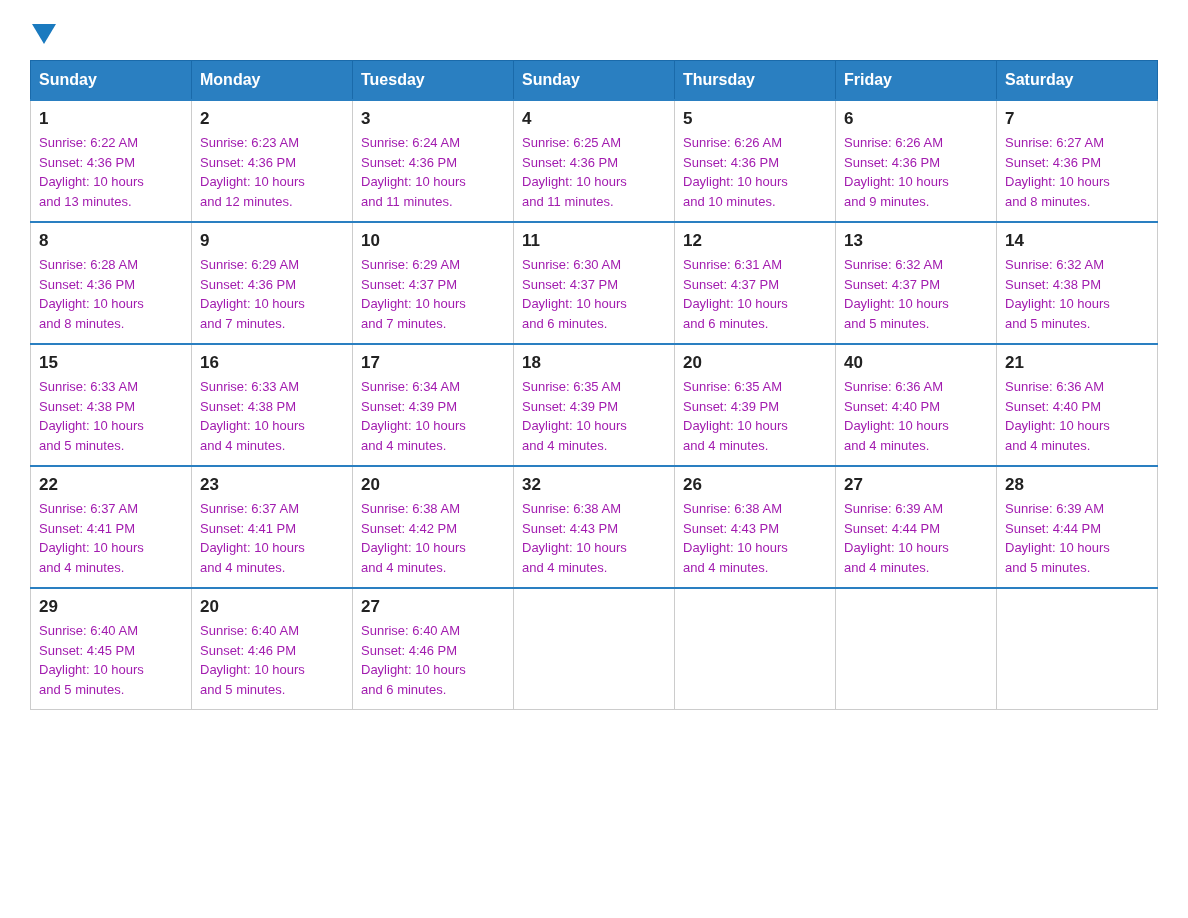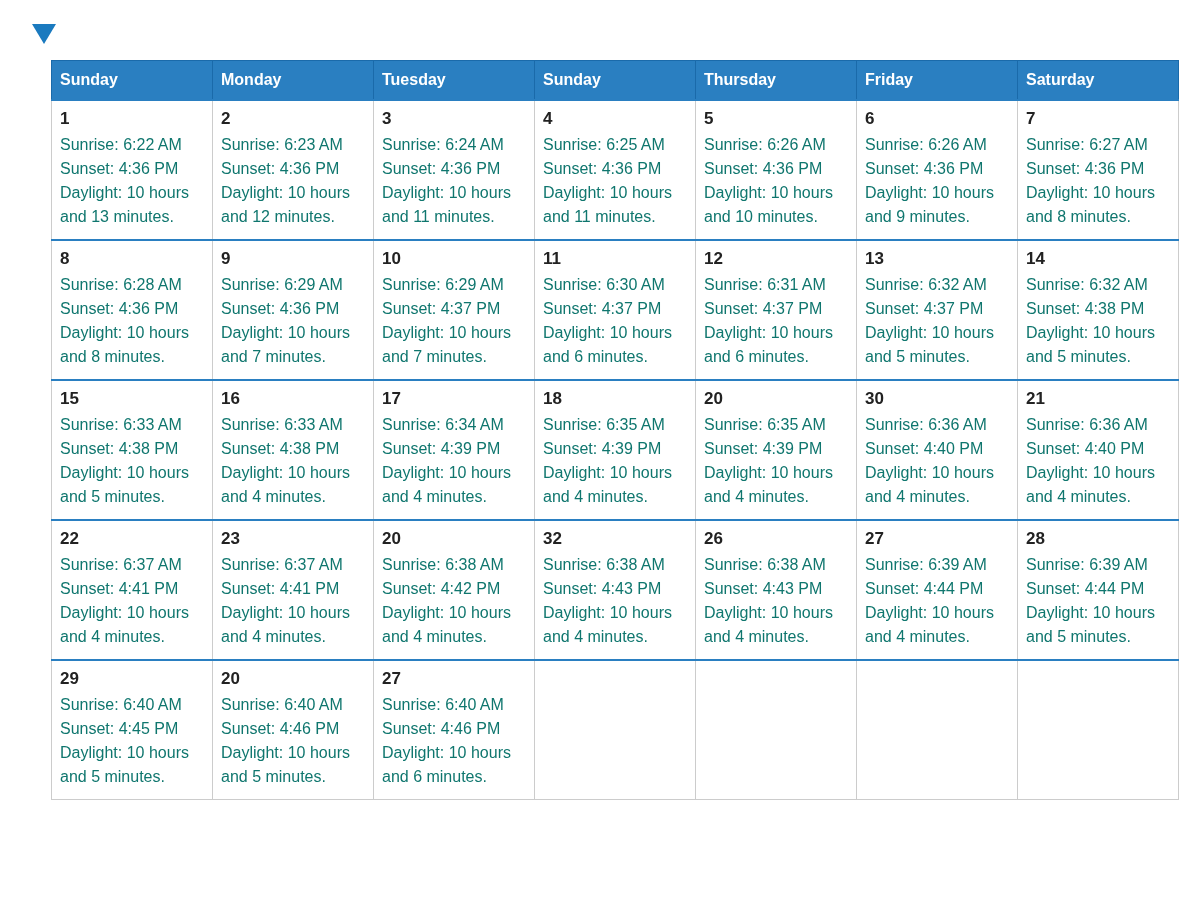--- a/index.html
+++ b/index.html
@@ -46,21 +46,20 @@
     }
     .location-title {
       font-size: 22px;
       color: #555;
       margin-top: 4px;
     }
     .calendar {
       width: 100%;
       border-collapse: collapse;
       border: 1px solid #aaa;
-      margin-left: 21px;
     }
     .calendar th {
       background-color: #2a7fc1;
       color: white;
       font-size: 16px;
       font-weight: bold;
       padding: 10px 8px;
       text-align: left;
       border: 1px solid #1a6aaa;
     }
@@ -78,22 +77,22 @@
       border-top: 2px solid #2a7fc1;
     }
     .day-number {
       font-size: 17px;
       font-weight: bold;
       color: #222;
       margin-bottom: 4px;
       display: block;
     }
     .day-info {
-      font-size: 16px;
-      color: #0f766e;
+      font-size: 13px;
+      color: #a21caf;
       line-height: 1.5;
     }
     .empty-cell {
       background: #fff;
     }
     .logo-wrapper {
       display: flex;
       flex-direction: column;
     }
     .logo-line1 {
@@ -208,21 +207,21 @@
         </td>
         <td>
           <span class="day-number">18</span>
           <span class="day-info">Sunrise: 6:35 AM<br>Sunset: 4:39 PM<br>Daylight: 10 hours<br>and 4 minutes.</span>
         </td>
         <td>
           <span class="day-number">20</span>
           <span class="day-info">Sunrise: 6:35 AM<br>Sunset: 4:39 PM<br>Daylight: 10 hours<br>and 4 minutes.</span>
         </td>
         <td>
-          <span class="day-number">30</span>
+          <span class="day-number">40</span>
           <span class="day-info">Sunrise: 6:36 AM<br>Sunset: 4:40 PM<br>Daylight: 10 hours<br>and 4 minutes.</span>
         </td>
         <td>
           <span class="day-number">21</span>
           <span class="day-info">Sunrise: 6:36 AM<br>Sunset: 4:40 PM<br>Daylight: 10 hours<br>and 4 minutes.</span>
         </td>
       </tr>
       <tr>
         <td>
           <span class="day-number">22</span>

